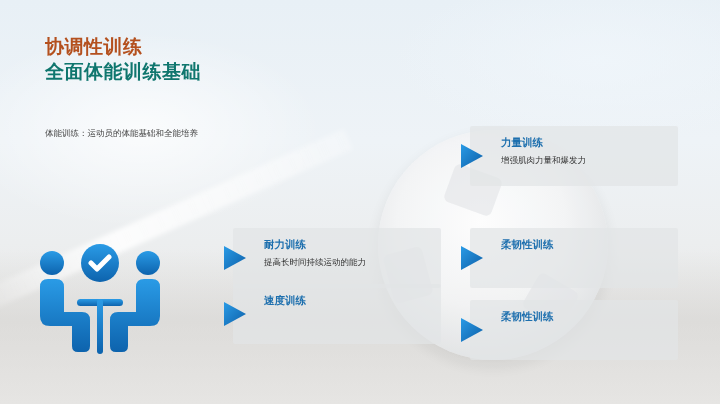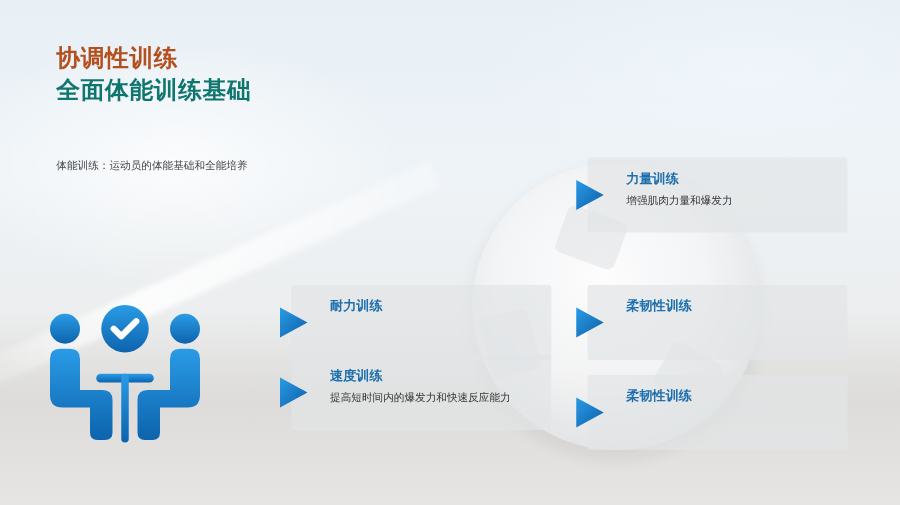--- a/index.html
+++ b/index.html
@@ -109,35 +109,35 @@
   </svg>
   <div class="card-title">力量训练</div>
   <div class="card-desc">增强肌肉力量和爆发力</div>
 </div>
 
 <div class="card" style="left:233px;top:228px;">
   <svg class="arrow" viewBox="0 0 28 28">
     <path d="M3 2 L25 14 L3 26 Z" fill="url(#ag1)"></path>
   </svg>
   <div class="card-title">耐力训练</div>
+  <div class="card-desc">提高长时间持续运动的能力</div>
 </div>
 
 <div class="card" style="left:470px;top:228px;">
   <svg class="arrow" viewBox="0 0 28 28">
     <path d="M3 2 L25 14 L3 26 Z" fill="url(#ag1)"></path>
   </svg>
   <div class="card-title">柔韧性训练</div>
 </div>
 
 <div class="card" style="left:233px;top:284px;">
   <svg class="arrow" viewBox="0 0 28 28">
     <path d="M3 2 L25 14 L3 26 Z" fill="url(#ag1)"></path>
   </svg>
   <div class="card-title">速度训练</div>
-  <div class="card-desc">提高短时间内的爆发力和快速反应能力</div>
 </div>
 
 <div class="card" style="left:470px;top:300px;">
   <svg class="arrow" viewBox="0 0 28 28">
     <path d="M3 2 L25 14 L3 26 Z" fill="url(#ag1)"></path>
   </svg>
   <div class="card-title">柔韧性训练</div>
 </div>
 
 </body></html>

